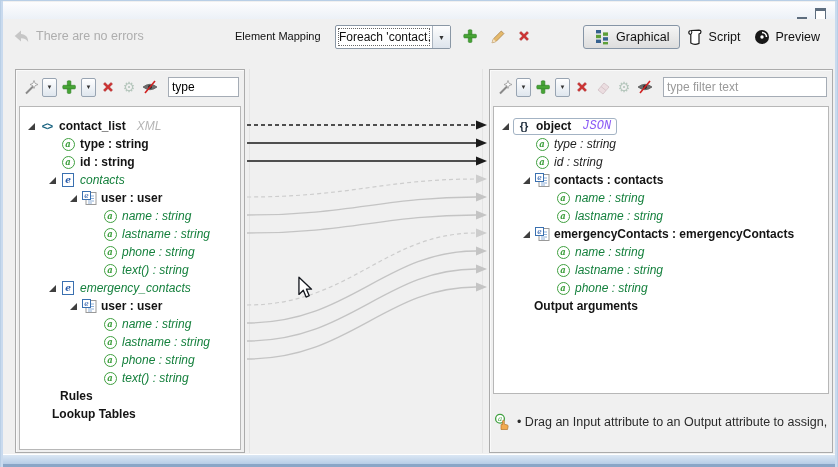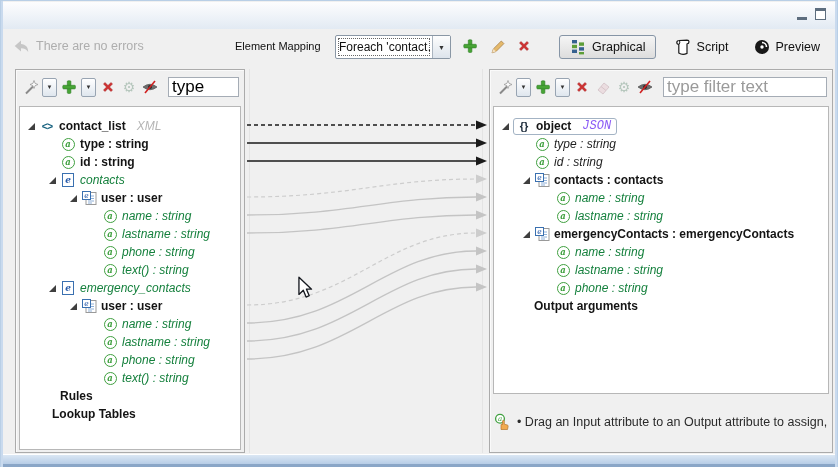--- a/index.html
+++ b/index.html
@@ -15,49 +15,49 @@
   .tab{position:absolute;left:5px;top:1px;height:25px;display:flex;align-items:center;gap:6px;
        padding:0 16px 0 8px;background:linear-gradient(#ffffff,#e9eef5);
        border:1px solid #96a5b6;border-bottom:none;border-radius:3px 16px 0 0;
        font-size:12.5px;font-weight:700;color:#1b1b1b;}
   .tab-close{color:#8a8a8a;font-size:11px;font-weight:400;margin-left:2px;cursor:default;}
   .winctl{position:absolute;right:10px;top:6px;display:flex;gap:8px;align-items:center;}
   .ctl-min{width:10px;height:9px;border-bottom:3px solid #5d6d7e;}
   .ctl-max{width:9px;height:8px;border:1px solid #5d6d7e;border-top:3px solid #5d6d7e;background:#fff;}
 
   
-  .toolbar{position:absolute;left:1px;right:1px;top:28px;height:36px;background:#f0f0f0;}
+  .toolbar{position:absolute;left:1px;right:1px;top:18px;height:36px;background:#f0f0f0;}
   .status{position:absolute;left:10px;top:8px;display:flex;align-items:center;gap:6px;
           color:#aeaeae;font-size:12.5px;}
   .em-label{position:absolute;left:233px;top:11px;font-size:11px;color:#111;}
   .combo{position:absolute;left:333px;top:6px;width:114px;height:22px;background:#fff;
          border:1px solid #8a97a5;border-radius:2px;display:flex;align-items:stretch;}
   .combo-text{flex:1;font-size:12px;color:#111;line-height:22px;padding:0 3px;overflow:hidden;
               white-space:nowrap;outline:1px dotted #666;outline-offset:-3px;}
   .combo-btn{width:17px;border-left:1px solid #aab4bf;background:linear-gradient(#fdfdfd,#dde4ec);
              display:flex;align-items:center;justify-content:center;font-size:7px;color:#333;}
   .map-actions{position:absolute;left:459px;top:8px;display:flex;gap:9px;align-items:center;}
   .tbicon{width:18px;height:18px;display:inline-flex;align-items:center;justify-content:center;}
-  .views{position:absolute;right:10px;top:6px;display:flex;gap:12px;align-items:center;height:24px;}
+  .views{position:absolute;right:10px;top:6px;display:flex;align-items:center;height:24px;}
   .viewbtn{display:flex;align-items:center;gap:5px;font-size:12.5px;color:#111;padding:2px 6px;}
   .viewbtn.active{border:1px solid #8695a6;border-radius:3px;background:linear-gradient(#f5f5f5,#dddddd);
                   padding:2px 9px;}
 
   
   .panel{position:absolute;top:68px;height:384px;background:#f0f0f0;border:1px solid #ababab;
          box-shadow:inset 1px 1px 0 #fafafa;box-sizing:border-box;}
   .panel.left{left:14px;width:230px;}
   .panel.right{left:488px;width:344px;}
   .ptoolbar{position:absolute;left:0;right:0;top:0;height:34px;display:flex;align-items:center;
             gap:3px;padding:0 5px;box-sizing:border-box;}
   .pticon{width:18px;height:18px;display:inline-flex;align-items:center;justify-content:center;flex:none;}
   .dd{width:13px;height:17px;border:1px solid #98a4b2;border-radius:2px;flex:none;
       background:linear-gradient(#ffffff,#dfe6ee);display:inline-flex;align-items:center;
       justify-content:center;font-size:6px;color:#333;}
-  .filter-input{height:18px;border:1px solid #a5acb5;font-size:17px;padding:0 3px;min-width:0;
+  .filter-input{height:18px;border:1px solid #a5acb5;font-size:12px;padding:0 3px;min-width:0;
                 font-family:"Liberation Sans",sans-serif;flex:1;margin-left:6px;}
   .filter-input::placeholder{color:#9a9a9a;}
   .treebox{position:absolute;left:3px;right:3px;top:36px;background:#fff;border:1px solid #b7b7b7;
            overflow:hidden;padding-top:10px;box-sizing:border-box;}
   .panel.left .treebox{bottom:2px;}
   .panel.right .treebox{height:288px;}
   .hints{position:absolute;left:4px;right:1px;top:324px;bottom:3px;display:flex;
          flex-direction:column;justify-content:center;gap:9px;overflow:hidden;}
   .hint{display:flex;align-items:center;gap:6px;font-size:12.5px;color:#2a2a2a;white-space:nowrap;}
   .hint .hicon{flex:none;width:17px;height:17px;}

